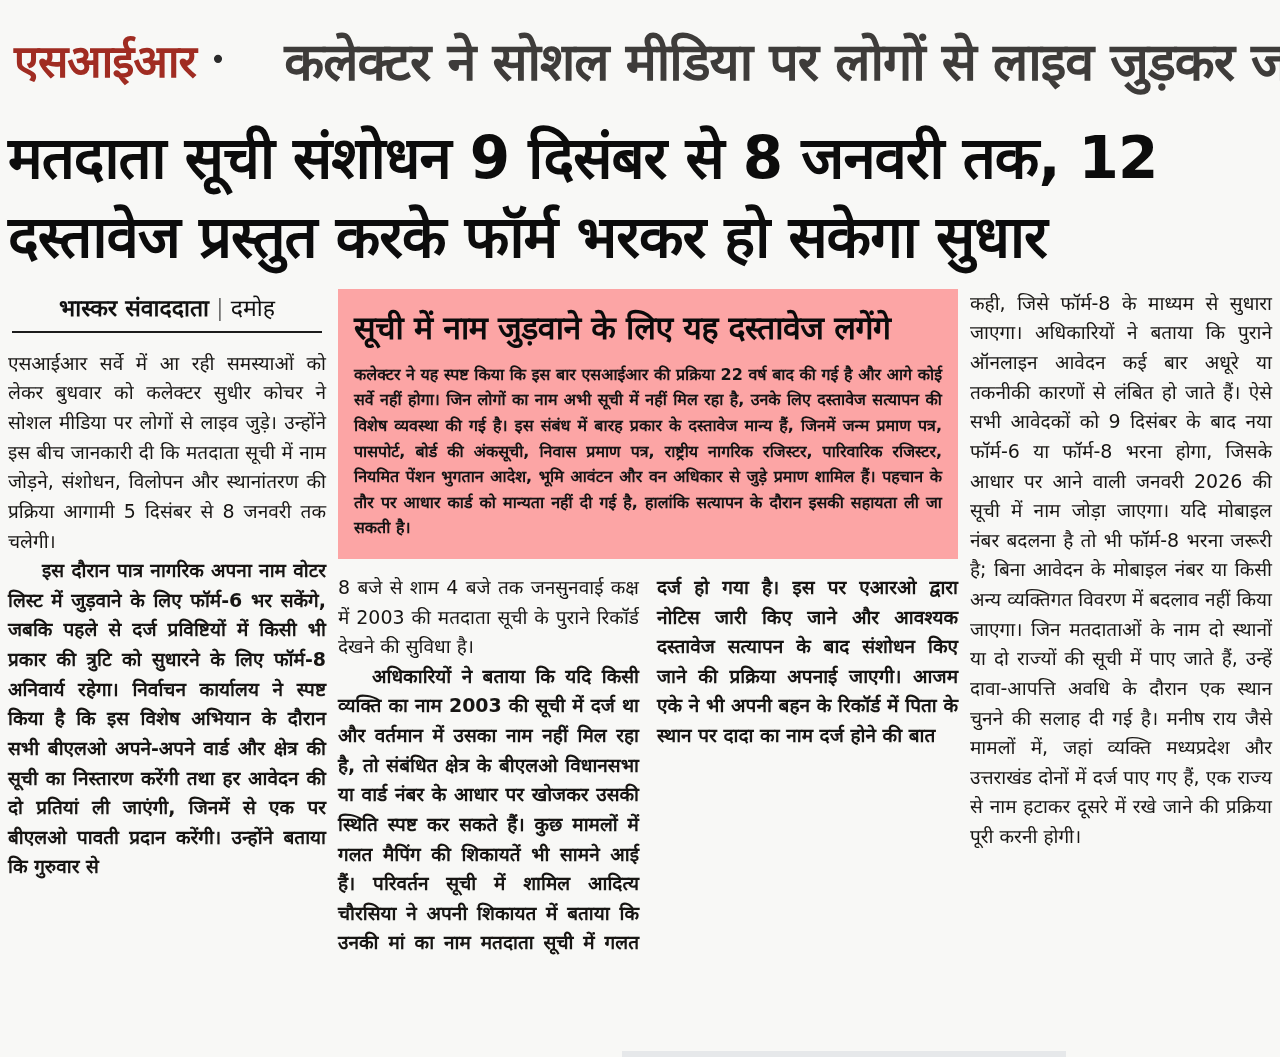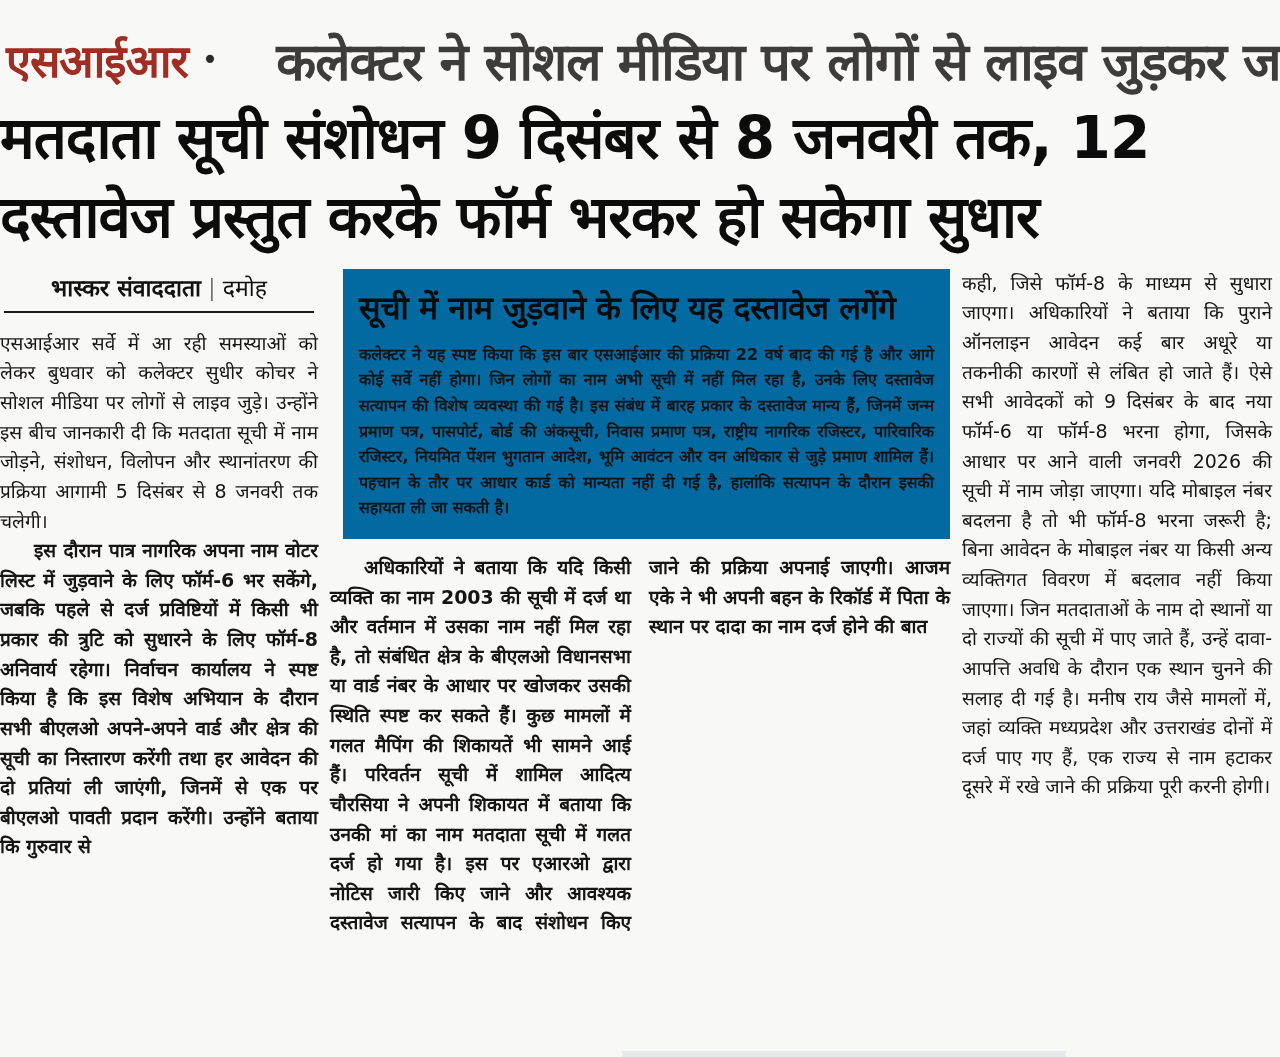--- a/index.html
+++ b/index.html
@@ -2,52 +2,52 @@
 <html lang="hi"><head>
 <meta charset="utf-8">
 <style>
   * { margin: 0; padding: 0; box-sizing: border-box; }
   html, body { width: 1280px; height: 1057px; overflow: hidden; }
   body {
     background: #f8f8f6;
     color: #171513;
     font-family: "DejaVu Sans", "Liberation Sans", sans-serif;
   }
-  .page { position: relative; width: 1280px; height: 1057px; padding: 24px 8px 0 0; }
+  .page { position: relative; width: 1280px; height: 1057px; padding: 24px 8px 0 8px; }
 
   
   .kicker { display: flex; align-items: center; gap: 14px; padding-left: 6px; white-space: nowrap; }
   .kicker .tag { color: #a02c22; font-size: 45px; font-weight: 800; letter-spacing: -1px; }
   .kicker .bullet { font-size: 28px; color: #2b2b2b; line-height: 1; }
   .kicker .kicker-text { font-size: 52px; font-weight: 700; color: #3e3c3a; letter-spacing: -1px; margin-left: 44px; }
 
   
   .headline {
-    margin-top: 4px;
+    margin-top: 24px;
     font-size: 58px;
     line-height: 1.36;
     font-weight: 800;
     color: #0c0c0c;
     letter-spacing: -1px;
   }
 
   
   .body-grid { display: grid; grid-template-columns: 318px 620px 1fr; column-gap: 12px; margin-top: 12px; }
 
   p.body-text { font-size: 19px; line-height: 1.56; text-align: justify; }
   p.indent { text-indent: 34px; font-weight: bold; }
 
   
   .byline { text-align: center; font-size: 23px; font-weight: 700; padding: 2px 0 8px 0; color: #111; }
   .byline .sep { font-weight: 300; margin: 0 7px; color: #222; }
   .byline .loc { font-weight: 500; }
   .rule { border-bottom: 2px solid #1c1c1c; margin: 0 4px 16px 4px; }
 
   
-  .highlight-box { background: #0369a1; padding: 16px 16px 18px 16px; margin-left: 13px; }
+  .highlight-box { background: #fca5a5; padding: 16px 16px 18px 16px; }
   .box-title { font-size: 32px; font-weight: 800; color: #0b0b0b; margin-bottom: 14px; letter-spacing: -0.5px; }
   .box-body { font-size: 16px; font-weight: 600; line-height: 1.6; text-align: justify; color: #141414; }
 
   
   .two-col { margin-top: 14px; column-count: 2; column-gap: 18px; column-fill: auto; height: 396px; }
 
   
   .edge-bar { position: absolute; left: 622px; bottom: 0; width: 444px; height: 6px; background: #e6e8ea; }
 </style>
 </head>
@@ -74,20 +74,21 @@
       <p class="body-text">एसआईआर सर्वे में आ रही समस्याओं को लेकर बुधवार को कलेक्टर सुधीर कोचर ने सोशल मीडिया पर लोगों से लाइव जुड़े। उन्होंने इस बीच जानकारी दी कि मतदाता सूची में नाम जोड़ने, संशोधन, विलोपन और स्थानांतरण की प्रक्रिया आगामी 5 दिसंबर से 8 जनवरी तक चलेगी।</p>
       <p class="body-text indent">इस दौरान पात्र नागरिक अपना नाम वोटर लिस्ट में जुड़वाने के लिए फॉर्म-6 भर सकेंगे, जबकि पहले से दर्ज प्रविष्टियों में किसी भी प्रकार की त्रुटि को सुधारने के लिए फॉर्म-8 अनिवार्य रहेगा। निर्वाचन कार्यालय ने स्पष्ट किया है कि इस विशेष अभियान के दौरान सभी बीएलओ अपने-अपने वार्ड और क्षेत्र की सूची का निस्तारण करेंगी तथा हर आवेदन की दो प्रतियां ली जाएंगी, जिनमें से एक पर बीएलओ पावती प्रदान करेंगी। उन्होंने बताया कि गुरुवार से</p>
     </div>
 
     <div class="col">
       <div class="highlight-box">
         <div class="box-title">सूची में नाम जुड़वाने के लिए यह दस्तावेज लगेंगे</div>
         <p class="box-body">कलेक्टर ने यह स्पष्ट किया कि इस बार एसआईआर की प्रक्रिया 22 वर्ष बाद की गई है और आगे कोई सर्वे नहीं होगा। जिन लोगों का नाम अभी सूची में नहीं मिल रहा है, उनके लिए दस्तावेज सत्यापन की विशेष व्यवस्था की गई है। इस संबंध में बारह प्रकार के दस्तावेज मान्य हैं, जिनमें जन्म प्रमाण पत्र, पासपोर्ट, बोर्ड की अंकसूची, निवास प्रमाण पत्र, राष्ट्रीय नागरिक रजिस्टर, पारिवारिक रजिस्टर, नियमित पेंशन भुगतान आदेश, भूमि आवंटन और वन अधिकार से जुड़े प्रमाण शामिल हैं। पहचान के तौर पर आधार कार्ड को मान्यता नहीं दी गई है, हालांकि सत्यापन के दौरान इसकी सहायता ली जा सकती है।</p>
       </div>
       <div class="two-col">
+        <p class="body-text">8 बजे से शाम 4 बजे तक जनसुनवाई कक्ष में 2003 की मतदाता सूची के पुराने रिकॉर्ड देखने की सुविधा है।</p>
         <p class="body-text indent">अधिकारियों ने बताया कि यदि किसी व्यक्ति का नाम 2003 की सूची में दर्ज था और वर्तमान में उसका नाम नहीं मिल रहा है, तो संबंधित क्षेत्र के बीएलओ विधानसभा या वार्ड नंबर के आधार पर खोजकर उसकी स्थिति स्पष्ट कर सकते हैं। कुछ मामलों में गलत मैपिंग की शिकायतें भी सामने आई हैं। परिवर्तन सूची में शामिल आदित्य चौरसिया ने अपनी शिकायत में बताया कि उनकी मां का नाम मतदाता सूची में गलत दर्ज हो गया है। इस पर एआरओ द्वारा नोटिस जारी किए जाने और आवश्यक दस्तावेज सत्यापन के बाद संशोधन किए जाने की प्रक्रिया अपनाई जाएगी। आजम एके ने भी अपनी बहन के रिकॉर्ड में पिता के स्थान पर दादा का नाम दर्ज होने की बात</p>
       </div>
     </div>
 
     <div class="col">
       <p class="body-text">कही, जिसे फॉर्म-8 के माध्यम से सुधारा जाएगा। अधिकारियों ने बताया कि पुराने ऑनलाइन आवेदन कई बार अधूरे या तकनीकी कारणों से लंबित हो जाते हैं। ऐसे सभी आवेदकों को 9 दिसंबर के बाद नया फॉर्म-6 या फॉर्म-8 भरना होगा, जिसके आधार पर आने वाली जनवरी 2026 की सूची में नाम जोड़ा जाएगा। यदि मोबाइल नंबर बदलना है तो भी फॉर्म-8 भरना जरूरी है; बिना आवेदन के मोबाइल नंबर या किसी अन्य व्यक्तिगत विवरण में बदलाव नहीं किया जाएगा। जिन मतदाताओं के नाम दो स्थानों या दो राज्यों की सूची में पाए जाते हैं, उन्हें दावा-आपत्ति अवधि के दौरान एक स्थान चुनने की सलाह दी गई है। मनीष राय जैसे मामलों में, जहां व्यक्ति मध्यप्रदेश और उत्तराखंड दोनों में दर्ज पाए गए हैं, एक राज्य से नाम हटाकर दूसरे में रखे जाने की प्रक्रिया पूरी करनी होगी।</p>
     </div>
 
   </div>
 

